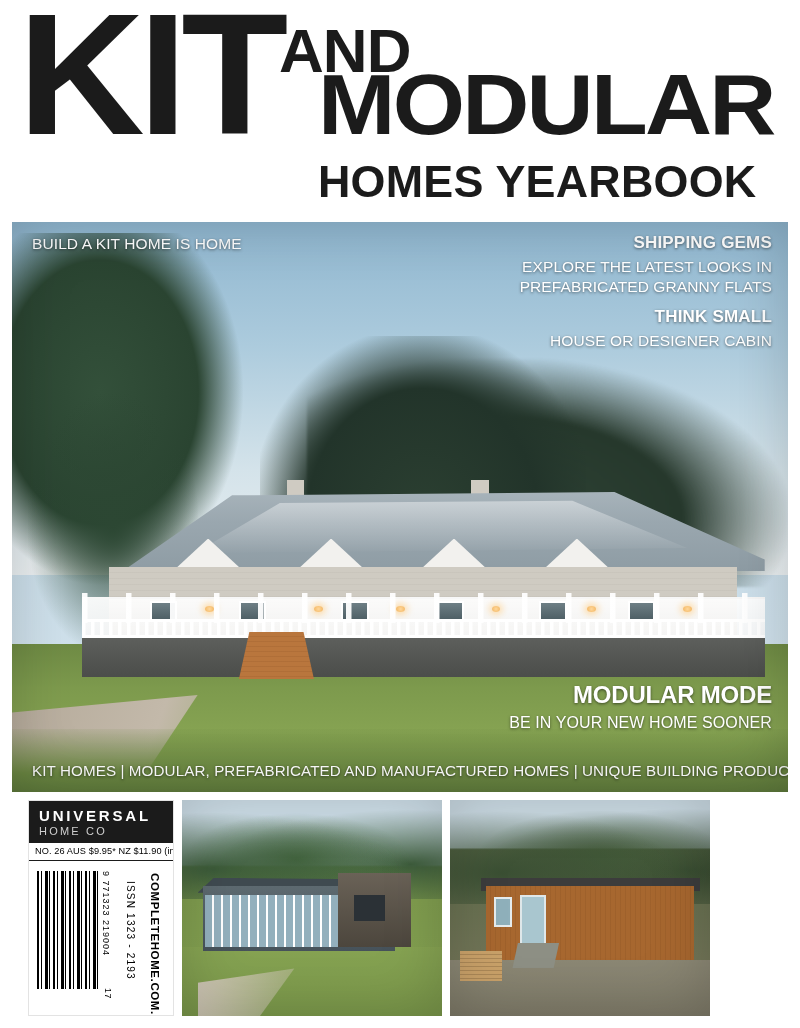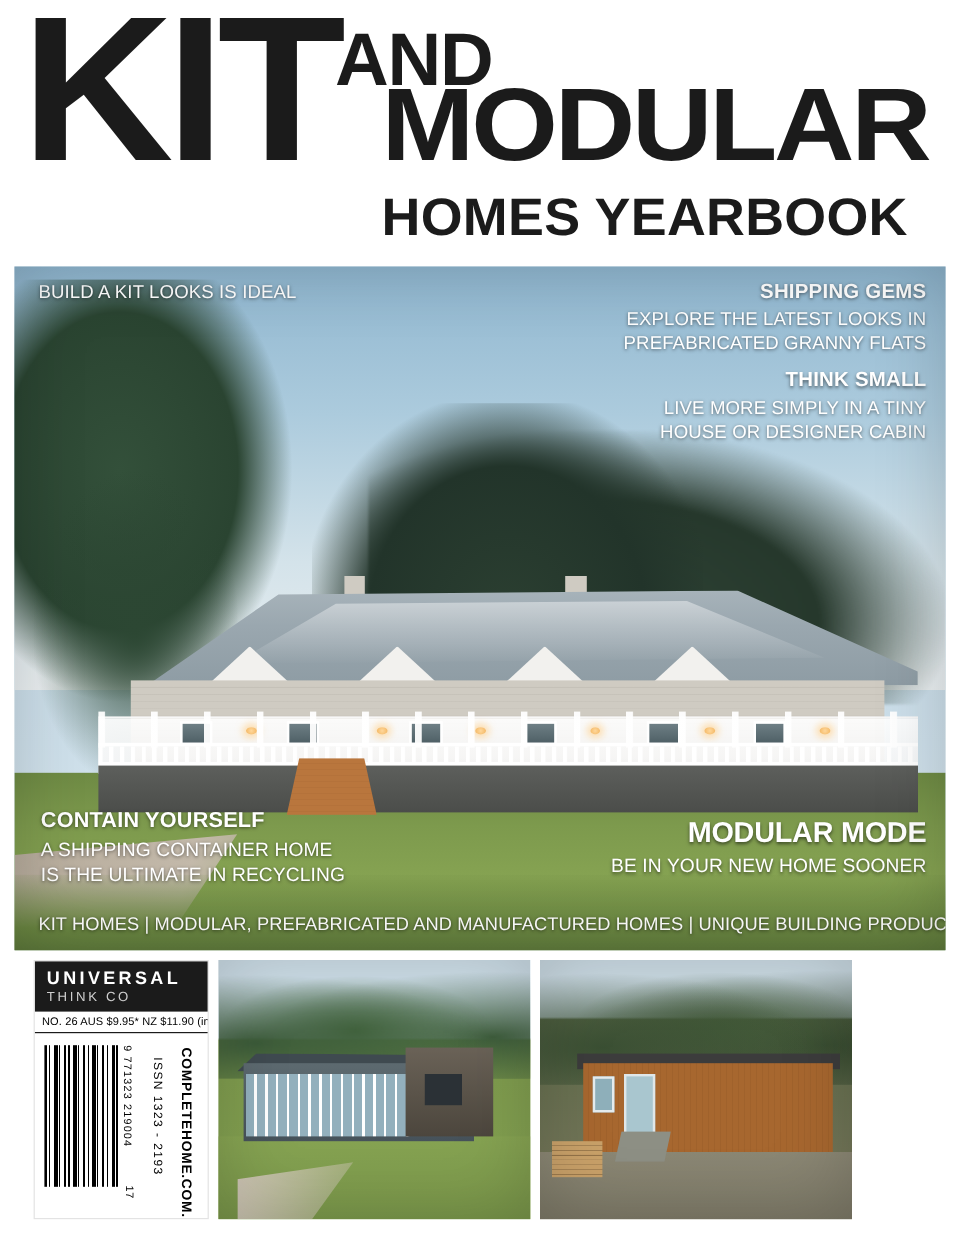--- a/index.html
+++ b/index.html
@@ -396,56 +396,50 @@
       <div class="lamp l4"></div>
       <div class="lamp l5"></div>
       <div class="lamp l6"></div>
       <div class="posts"></div>
       <div class="railing"></div>
       <div class="base"></div>
       <div class="steps"></div>
     </div>
 
     <div class="cl tl">
-      <div class="sub">BUILD A KIT LOOKS IS IDEAL</div>
+      <div class="sub">BUILD A KIT HOME IS HOME</div>
     </div>
 
     <div class="cl tr">
       <div class="head">SHIPPING GEMS</div>
       <div class="sub">EXPLORE THE LATEST LOOKS IN</div>
       <div class="sub">PREFABRICATED GRANNY FLATS</div>
     </div>
 
     <div class="cl tr2">
       <div class="head">THINK SMALL</div>
-      <div class="sub">LIVE MORE SIMPLY IN A TINY</div>
       <div class="sub">HOUSE OR DESIGNER CABIN</div>
     </div>
 
-    <div class="cl bl">
-      <div class="head">CONTAIN YOURSELF</div>
-      <div class="sub">A SHIPPING CONTAINER HOME</div>
-      <div class="sub">IS THE ULTIMATE IN RECYCLING</div>
-    </div>
 
     <div class="cl br">
       <div class="head">MODULAR MODE</div>
       <div class="sub">BE IN YOUR NEW HOME SOONER</div>
     </div>
 
     <div class="strip">KIT HOMES | MODULAR, PREFABRICATED AND MANUFACTURED HOMES | UNIQUE BUILDING PRODUCTS</div>
     <div class="vignette"></div>
   </div>
 
   <div class="bottom">
 
     <div class="barcode-panel">
       <div class="umc">
         <div class="u1">UNIVERSAL</div>
-        <div class="u2">THINK CO</div>
+        <div class="u2">HOME CO</div>
       </div>
       <div class="issueline">NO. 26 AUS $9.95* NZ $11.90 (incl. GST)</div>
       <div class="barcode-wrap">
         <div class="bars"></div>
         <div class="barnum">9 771323 219004</div>
       </div>
       <div class="barnum-right">17</div>
       <div class="issn">ISSN 1323 - 2193</div>
       <div class="website">COMPLETEHOME.COM.AU</div>
     </div>

